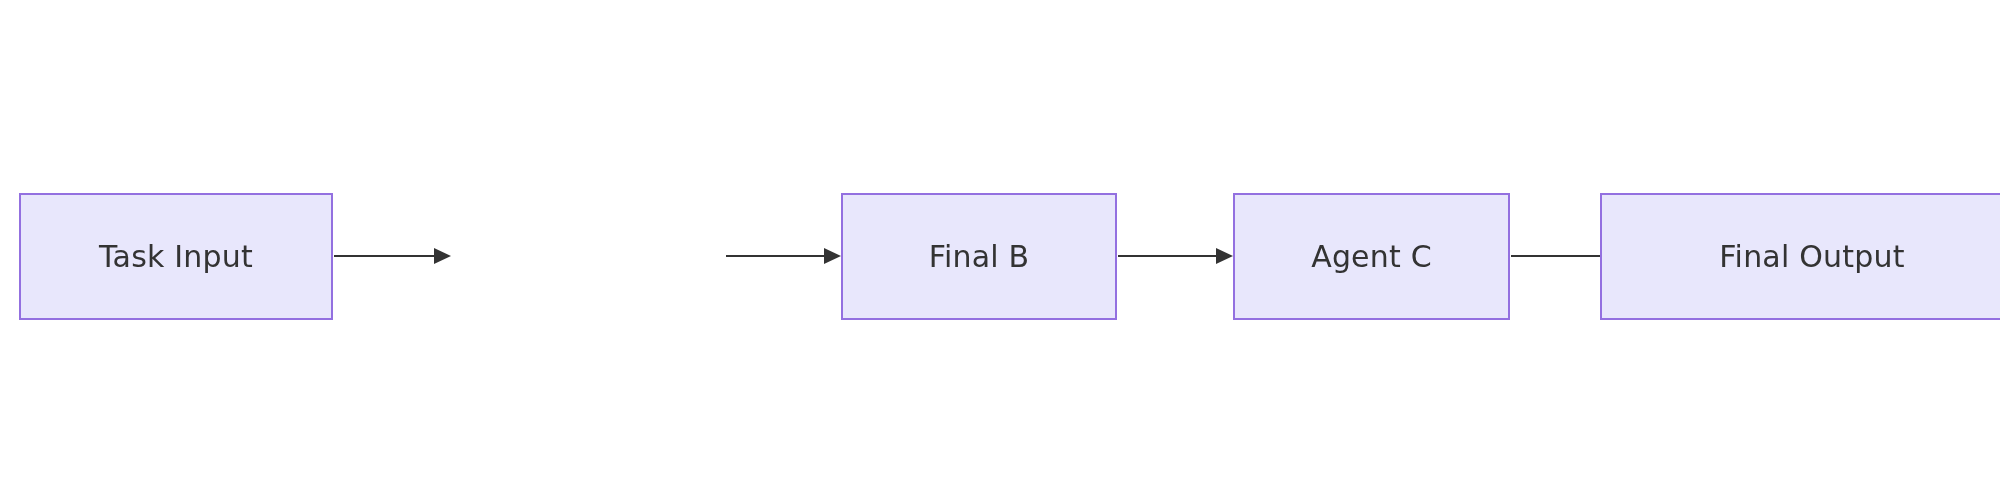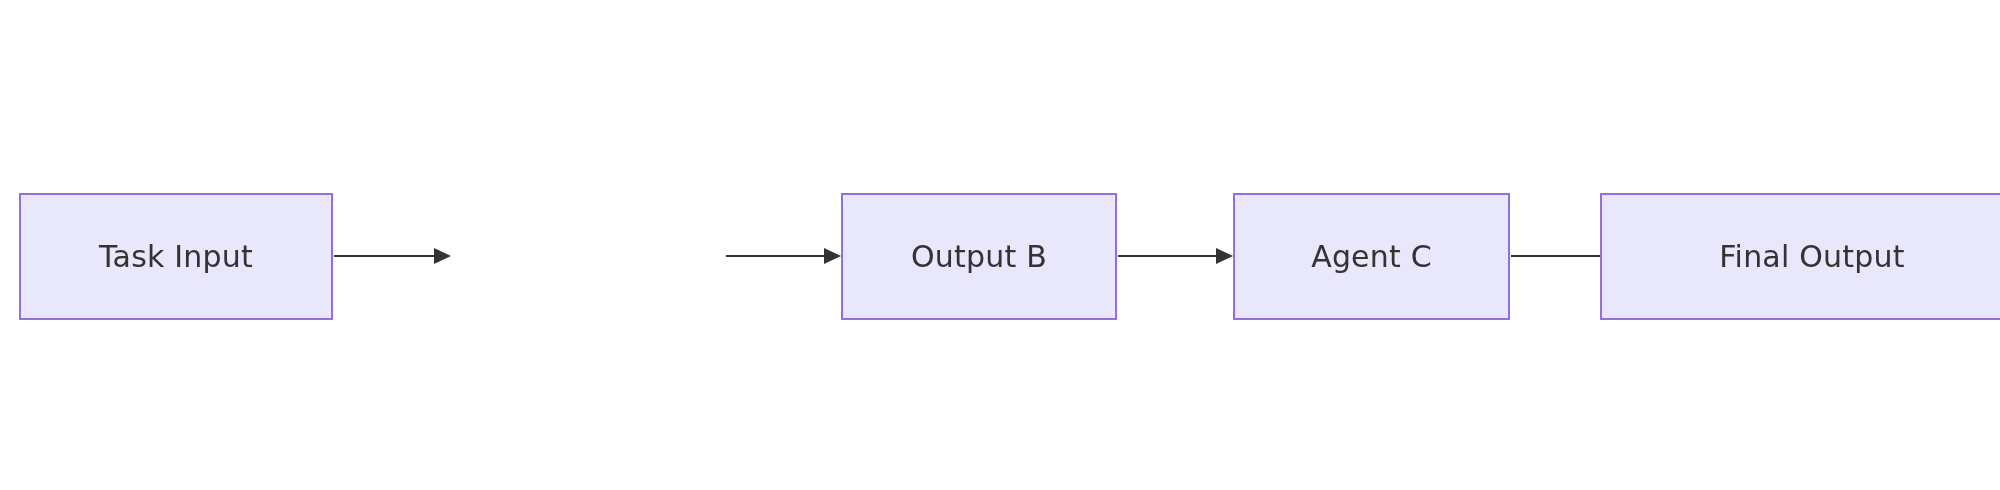--- a/index.html
+++ b/index.html
@@ -91,21 +91,21 @@
     </div>
     <div class="edge" style="left: 1511px; width: 115px;">
       <div class="edge-line" style="width: 98px;"></div>
       <div class="edge-arrowhead" style="left: 98px;"></div>
     </div>
 
     <div class="node" style="left: 19px; width: 314px;">
       <span class="node-label">Task Input</span>
     </div>
     <div class="node" style="left: 841px; width: 276px;">
-      <span class="node-label">Output B</span>
+      <span class="node-label">Final B</span>
     </div>
     <div class="node" style="left: 1233px; width: 277px;">
       <span class="node-label">Agent C</span>
     </div>
     <div class="node" style="left: 1600px; width: 424px;">
       <span class="node-label">Final Output</span>
     </div>
 
   </div>
 </div>

